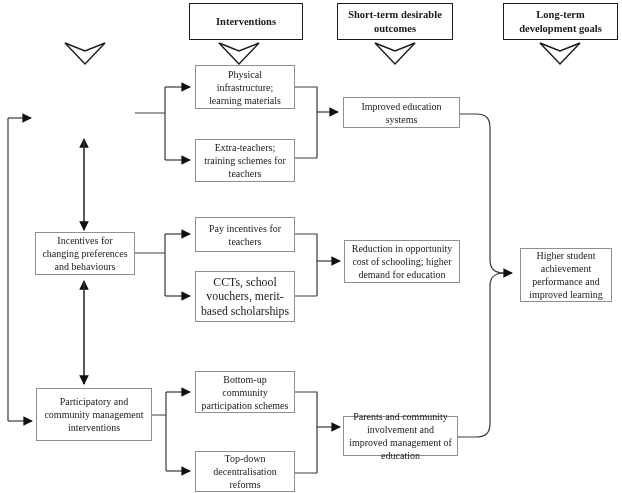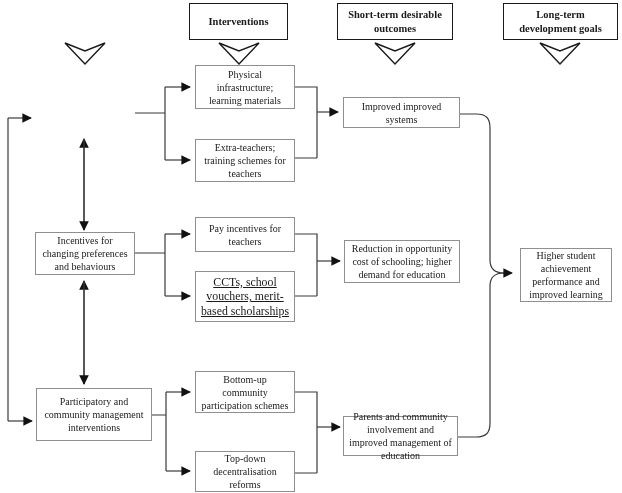--- a/index.html
+++ b/index.html
@@ -13,21 +13,21 @@
     position:absolute;box-sizing:border-box;background:#ffffff;
     display:flex;align-items:center;justify-content:center;text-align:center;
   }
   .header{
     border:1.6px solid #1a1a1a;font-weight:bold;font-size:10.5px;line-height:1.25;
     padding:1px 3px;
   }
   .node{
     border:1px solid #8f8f8f;font-size:10px;line-height:1.3;padding:1px 4px;
   }
-  .node.lg{font-size:11.8px;line-height:1.22;padding:1px 2px;text-decoration:underline;}
+  .node.lg{font-size:11.8px;line-height:1.22;padding:1px 2px;}
   .node span,.header span{display:block;width:100%;}
 </style>
 </head>
 <body>
 
 <div id="canvas">
 
   <svg id="wires" viewBox="0 0 622 493" xmlns="http://www.w3.org/2000/svg">
     <defs>
       <marker id="ah" viewBox="0 0 10 10" refX="9" refY="5" markerWidth="8" markerHeight="8" orient="auto-start-reverse">
@@ -89,21 +89,21 @@
     </g>
 
     <g fill="#ffffff" stroke="#1a1a1a" stroke-width="1.4" stroke-linejoin="miter">
       <path d="M65,43 L85,51 L105,43 L85,64 Z"></path>
       <path d="M219,43 L239,51 L259,43 L239,64 Z"></path>
       <path d="M375,43 L395,51 L415,43 L395,64 Z"></path>
       <path d="M540,43 L560,51 L580,43 L560,64 Z"></path>
     </g>
   </svg>
 
-  <div class="header" style="left:189px;top:3px;width:99px;height:37px">
+  <div class="header" style="left:189px;top:3px;width:114px;height:37px">
     <span>Interventions</span>
   </div>
   <div class="header" style="left:337px;top:3px;width:116px;height:37px">
     <span>Short-term desirable outcomes</span>
   </div>
   <div class="header" style="left:503px;top:3px;width:115px;height:37px">
     <span>Long-term development goals</span>
   </div>
 
   <div class="node" style="left:35px;top:232px;width:100px;height:43px">
@@ -126,21 +126,21 @@
     <span>CCTs, school vouchers, merit-based scholarships</span>
   </div>
   <div class="node" style="left:195px;top:371px;width:100px;height:42px">
     <span>Bottom-up community participation schemes</span>
   </div>
   <div class="node" style="left:195px;top:451px;width:100px;height:41px">
     <span>Top-down decentralisation reforms</span>
   </div>
 
   <div class="node" style="left:343px;top:97px;width:117px;height:31px">
-    <span>Improved improved systems</span>
+    <span>Improved education systems</span>
   </div>
   <div class="node" style="left:344px;top:240px;width:116px;height:43px">
     <span>Reduction in opportunity cost of schooling; higher demand for education</span>
   </div>
   <div class="node" style="left:343px;top:416px;width:115px;height:40px">
     <span>Parents and community involvement and improved management of education</span>
   </div>
 
   <div class="node" style="left:520px;top:248px;width:92px;height:54px">
     <span>Higher student achievement performance and improved learning</span>

